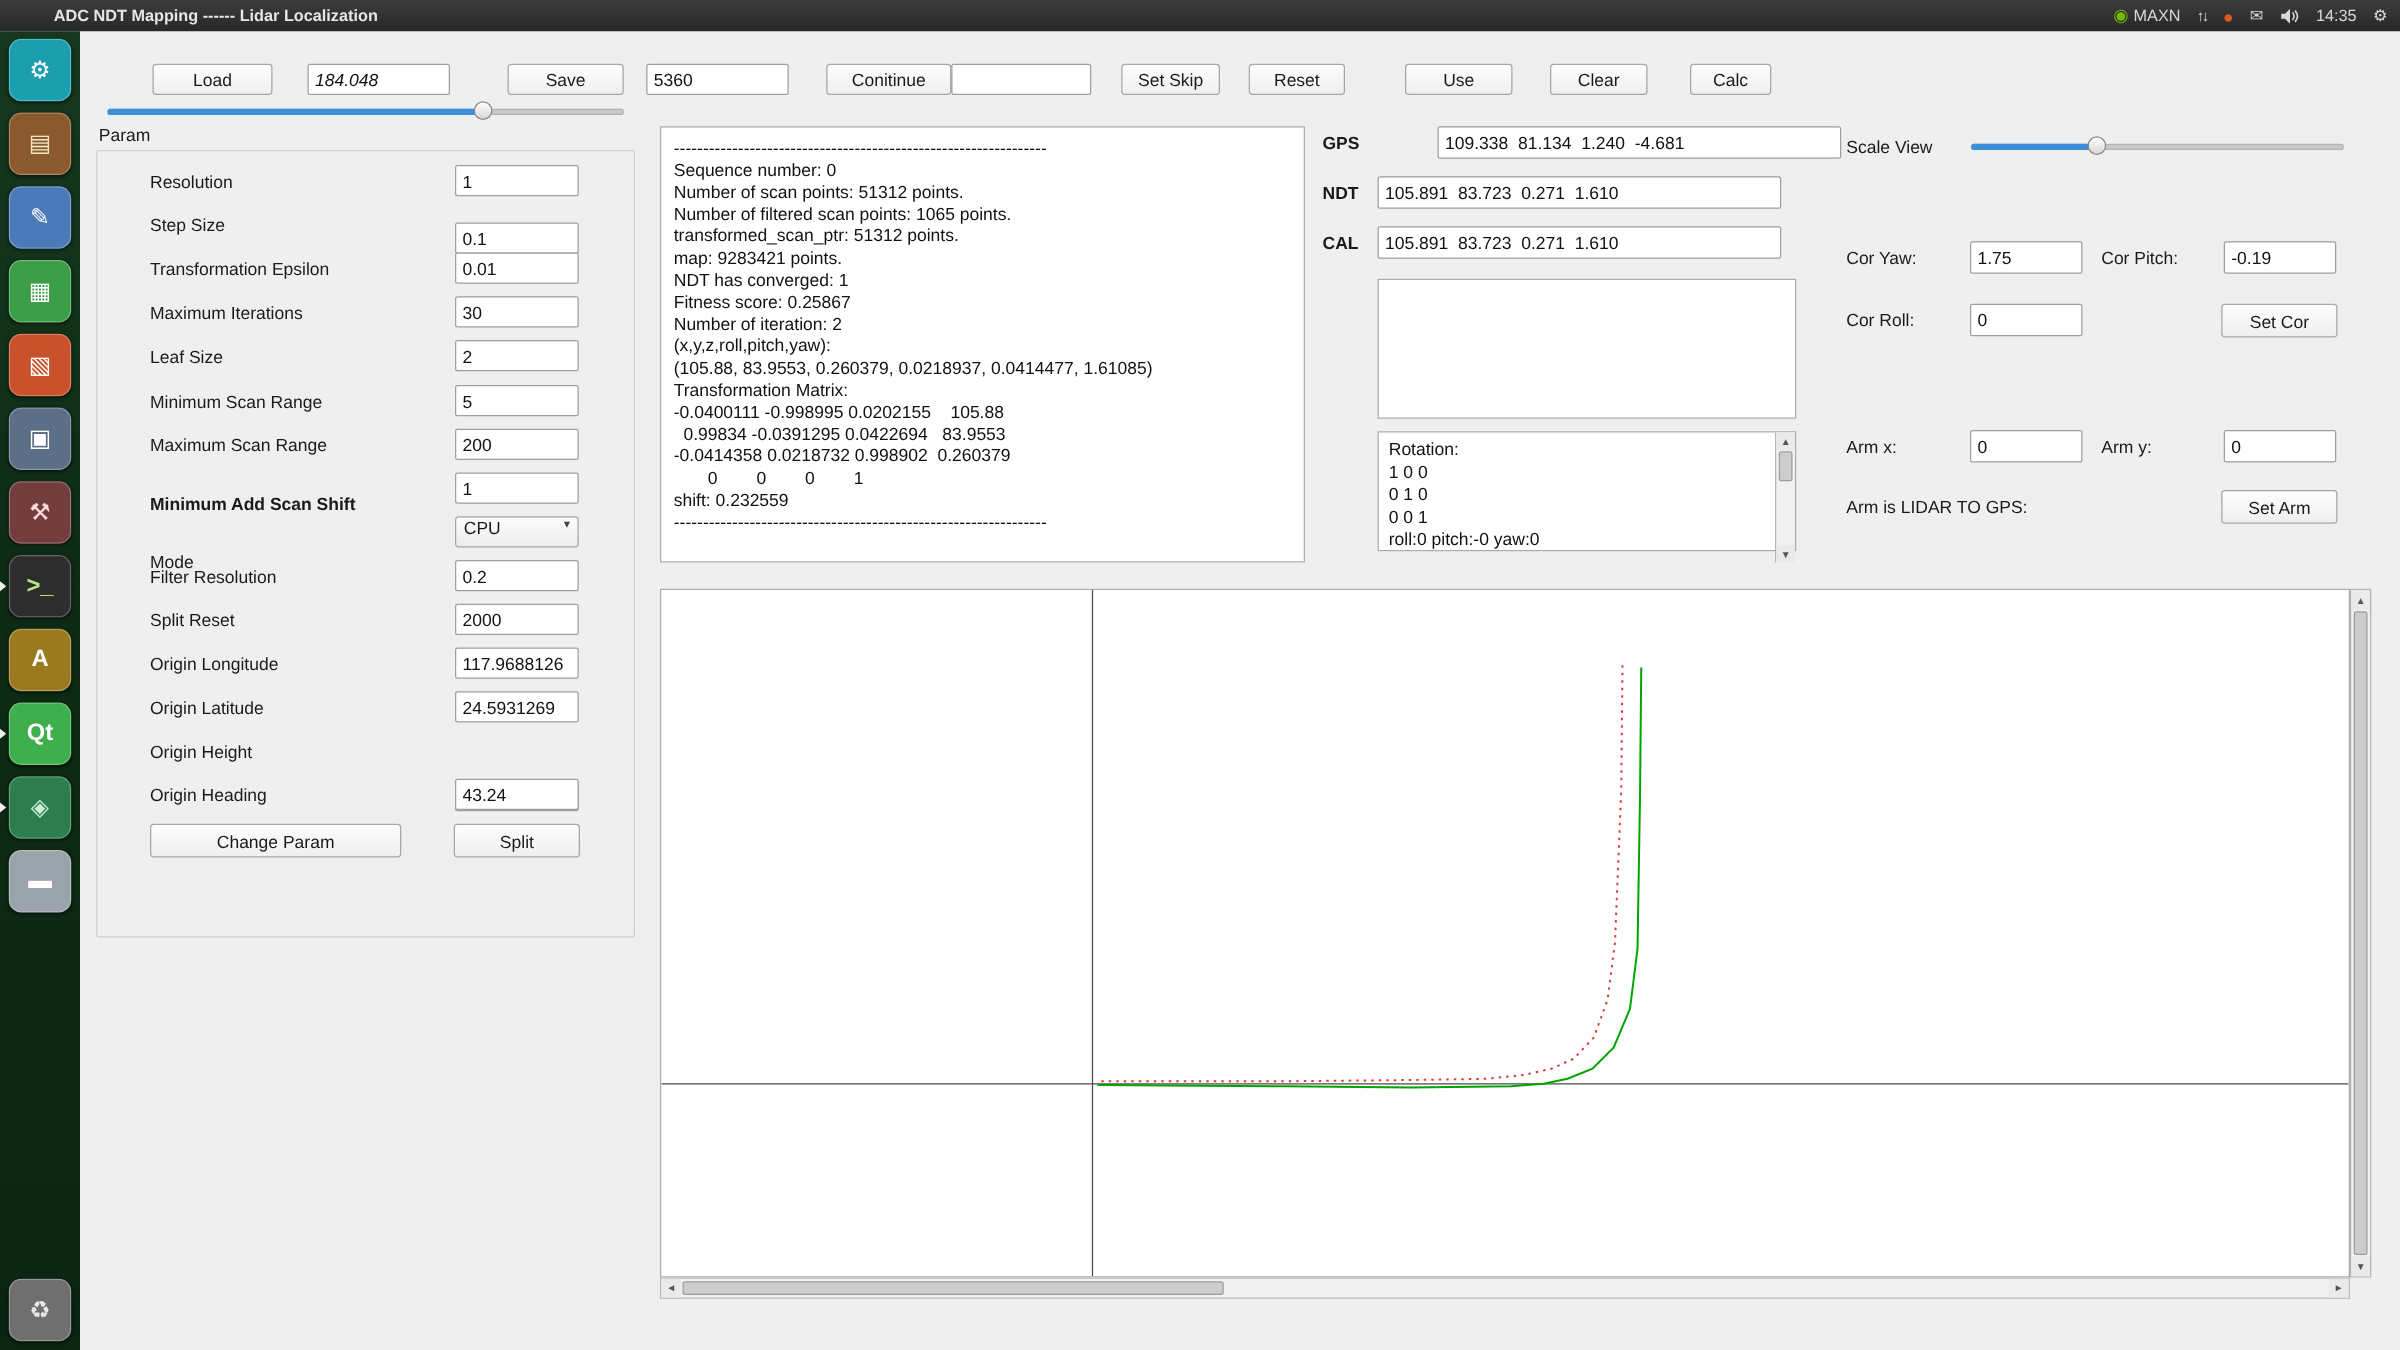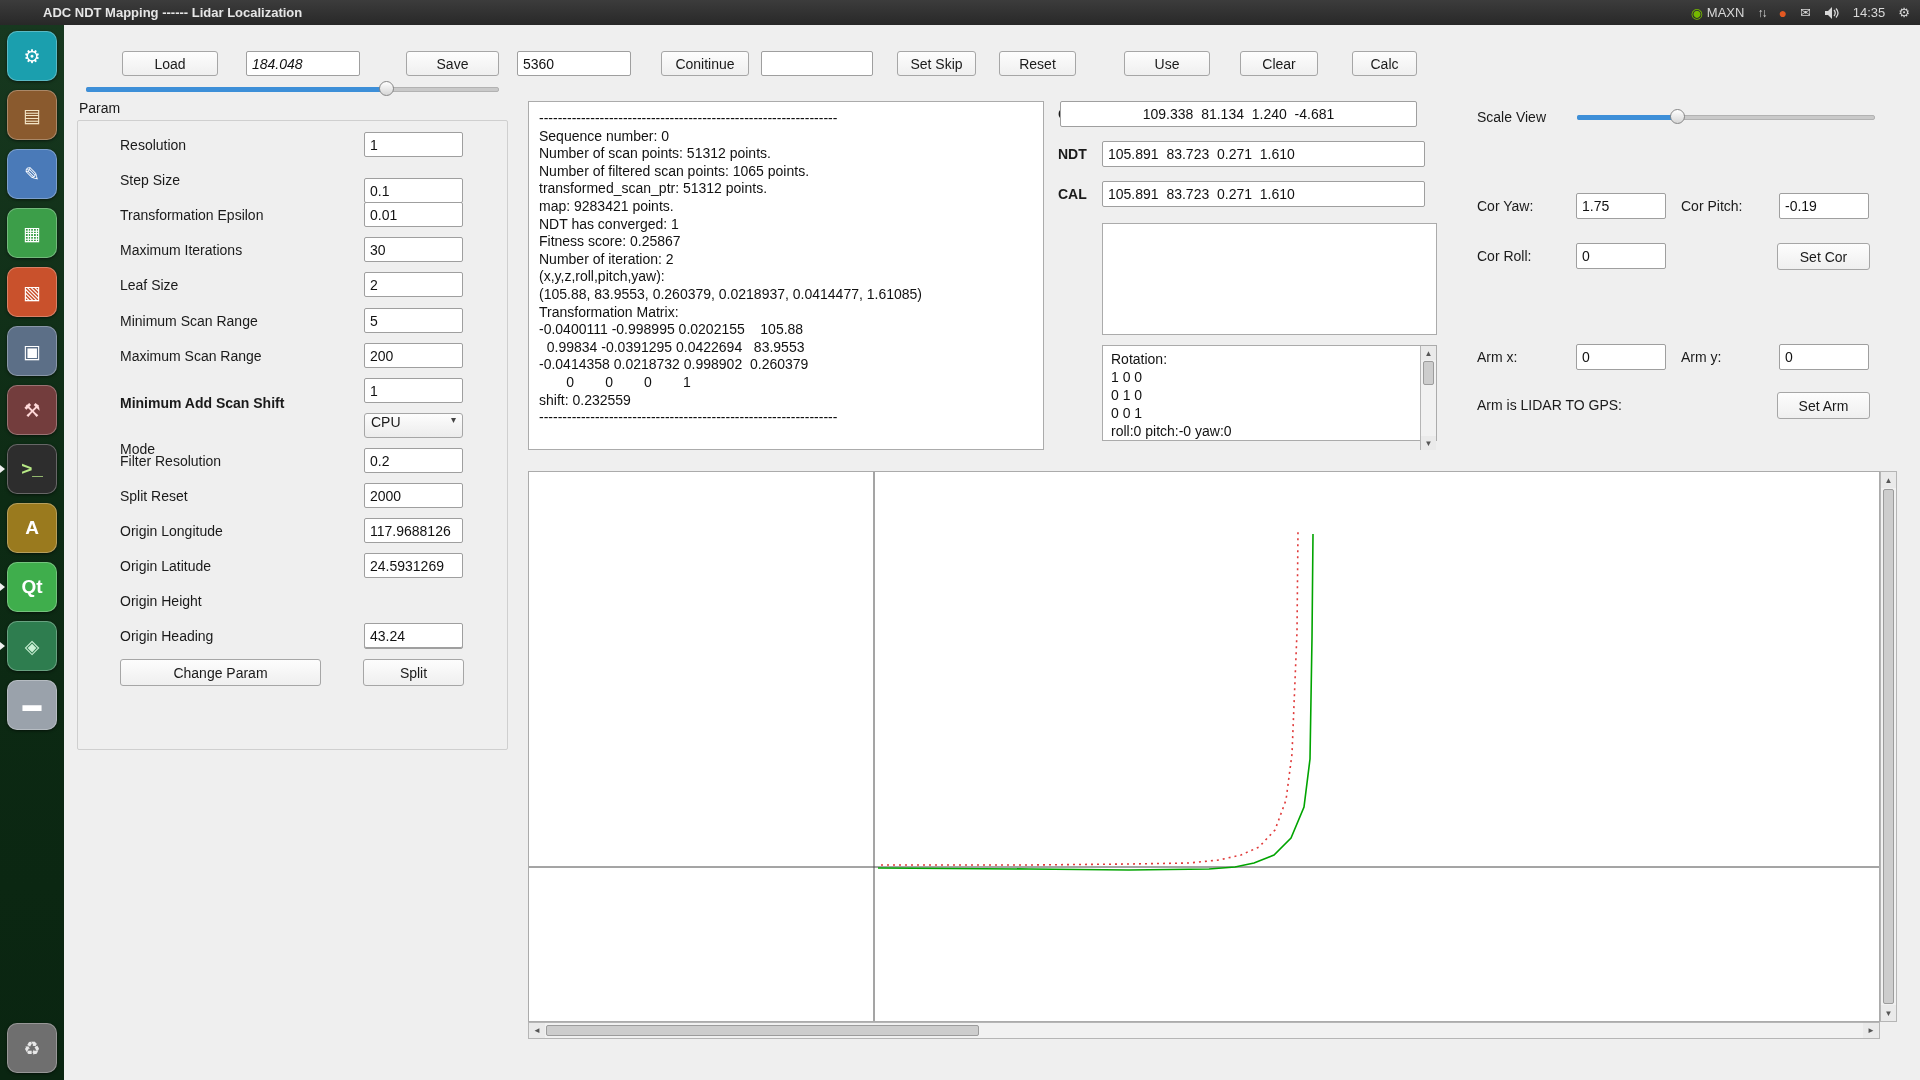--- a/index.html
+++ b/index.html
@@ -106,21 +106,21 @@
       <div class="launch-item" style="top: 655px; background: rgb(154, 162, 171); color: rgb(255, 255, 255);">▬</div>
       <div class="launch-item" style="top: 998px; background: rgb(111, 111, 111); color: rgb(232, 232, 232);">♻</div>
     </div>
 
   <div>
 
     <button class="btn" style="left:122px;top:51px;width:96px">Load</button>
     <input class="qinput" style="left: 246px; top: 51px; width: 114px; font-style: italic;" value="184.048">
     <button class="btn" style="left:406px;top:51px;width:93px">Save</button>
     <input class="qinput" style="left: 517px; top: 51px; width: 114px;" value="5360">
-    <button class="btn" style="left:661px;top:51px;width:88px">Conitinue</button>
+    <button class="btn" style="left:661px;top:51px;width:100px">Conitinue</button>
     <input class="qinput" style="left: 761px; top: 51px; width: 112px;">
     <button class="btn" style="left:897px;top:51px;width:79px">Set Skip</button>
     <button class="btn" style="left:999px;top:51px;width:77px">Reset</button>
     <button class="btn" style="left:1124px;top:51px;width:86px">Use</button>
     <button class="btn" style="left:1240px;top:51px;width:78px">Clear</button>
     <button class="btn" style="left:1352px;top:51px;width:65px">Calc</button>
 
     <div class="slider" style="left:86px;top:80px;width:413px">
       <div class="groove"></div>
       <div class="fill" style="width: 73%;"></div>
@@ -182,21 +182,21 @@
         <div class="logline">Transformation Matrix:</div>
         <div class="logline">-0.0400111 -0.998995 0.0202155    105.88</div>
         <div class="logline">  0.99834 -0.0391295 0.0422694   83.9553</div>
         <div class="logline">-0.0414358 0.0218732 0.998902  0.260379</div>
         <div class="logline">       0        0        0        1</div>
         <div class="logline">shift: 0.232559</div>
         <div class="logline">----------------------------------------------------------------</div>
       </div>
 
     <div class="lbl bold" style="left:1058px;top:101px;height:26px">GPS</div>
-    <input class="qinput" style="left: 1060px; top: 101px; width: 357px; height: 26px; text-align: center;" value="109.338  81.134  1.240  -4.681">
+    <input class="qinput" style="left: 1150px; top: 101px; width: 323px; height: 26px;" value="109.338  81.134  1.240  -4.681">
     <div class="lbl bold" style="left:1058px;top:141px;height:26px">NDT</div>
     <input class="qinput" style="left: 1102px; top: 141px; width: 323px; height: 26px;" value="105.891  83.723  0.271  1.610">
     <div class="lbl bold" style="left:1058px;top:181px;height:26px">CAL</div>
     <input class="qinput" style="left: 1102px; top: 181px; width: 323px; height: 26px;" value="105.891  83.723  0.271  1.610">
 
     <div class="panel" style="left:1102px;top:223px;width:335px;height:112px"></div>
 
     <div class="panel" style="left:1102px;top:345px;width:335px;height:96px">
       <div id="rot-lines">
           <div class="rotline">Rotation:</div>

